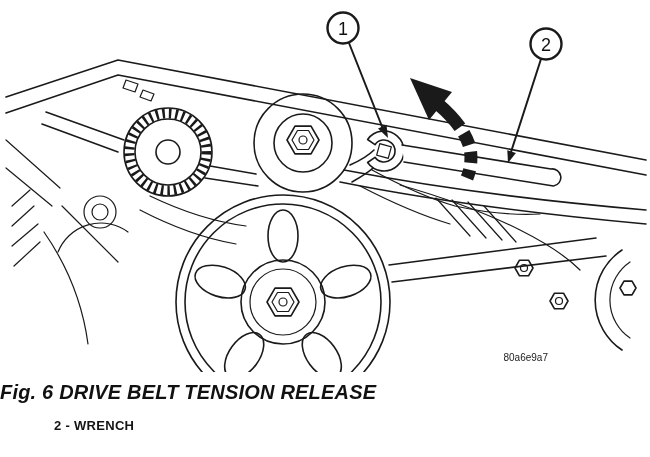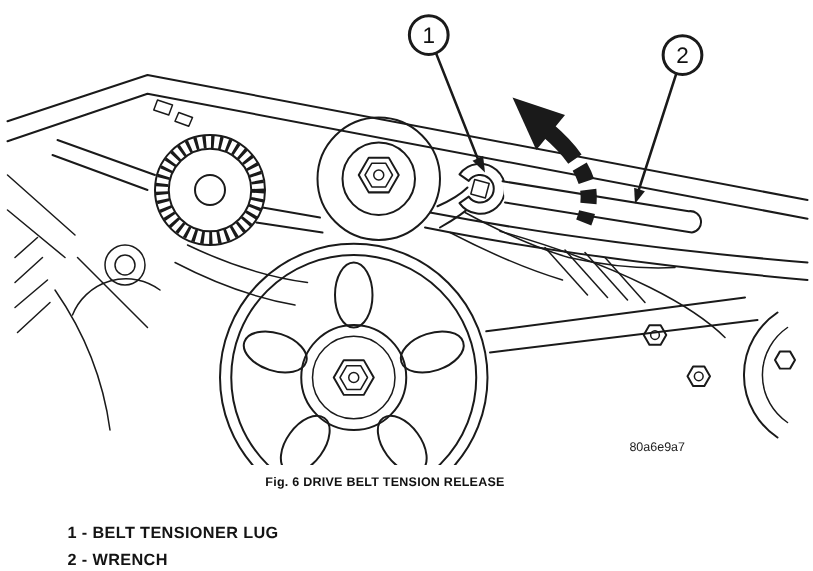--- a/index.html
+++ b/index.html
@@ -17,22 +17,22 @@
   .diagram .no-stroke{stroke:none;}
   .diagram .thin{stroke-width:1.2;}
   .diagram .leader{stroke-width:2;}
   .diagram .ribs{stroke-width:10;stroke-dasharray:2.5 4;stroke-linecap:butt;}
   .diagram .arrow-body{stroke-width:13;stroke-dasharray:32 7 13 7 11 7 9 60;stroke-linecap:butt;}
   .diagram .callout-circle{fill:#ffffff;stroke-width:2.4;}
   .diagram text{stroke:none;fill:#111111;font-family:"Liberation Sans",sans-serif;}
   .diagram .callout-num{font-size:18px;}
   .diagram .watermark{font-size:10px;fill:#222222;}
   .caption{
-    position:absolute;top:381px;left:0;width:616px;text-align:center;
-    font-size:10px;font-weight:bold;color:#111111;letter-spacing:.2px;
+    position:absolute;top:381px;left:0;width:616px;
+    font-size:20px;font-weight:bold;font-style:italic;color:#111111;letter-spacing:.2px;
   }
   .legend{
     position:absolute;top:415px;left:54px;font-size:13px;font-weight:600;
     color:#141414;line-height:22px;letter-spacing:.3px;
   }
 </style>
 </head>
 <body>
 
 <div class="page">
@@ -153,17 +153,16 @@
       <circle cx="546" cy="44" r="15.5" class="callout-circle"></circle>
       <text x="546" y="50.5" text-anchor="middle" class="callout-num">2</text>
     </g>
 
     <text x="548" y="361" text-anchor="end" class="watermark">80a6e9a7</text>
   </svg>
 
   <div class="caption">Fig. 6 DRIVE BELT TENSION RELEASE</div>
 
   <div class="legend">
-    <div class="legend-item">1 - BELT TENSIONER LUG</div>
     <div class="legend-item">2 - WRENCH</div>
   </div>
 
 </div>
 
 </body></html>

